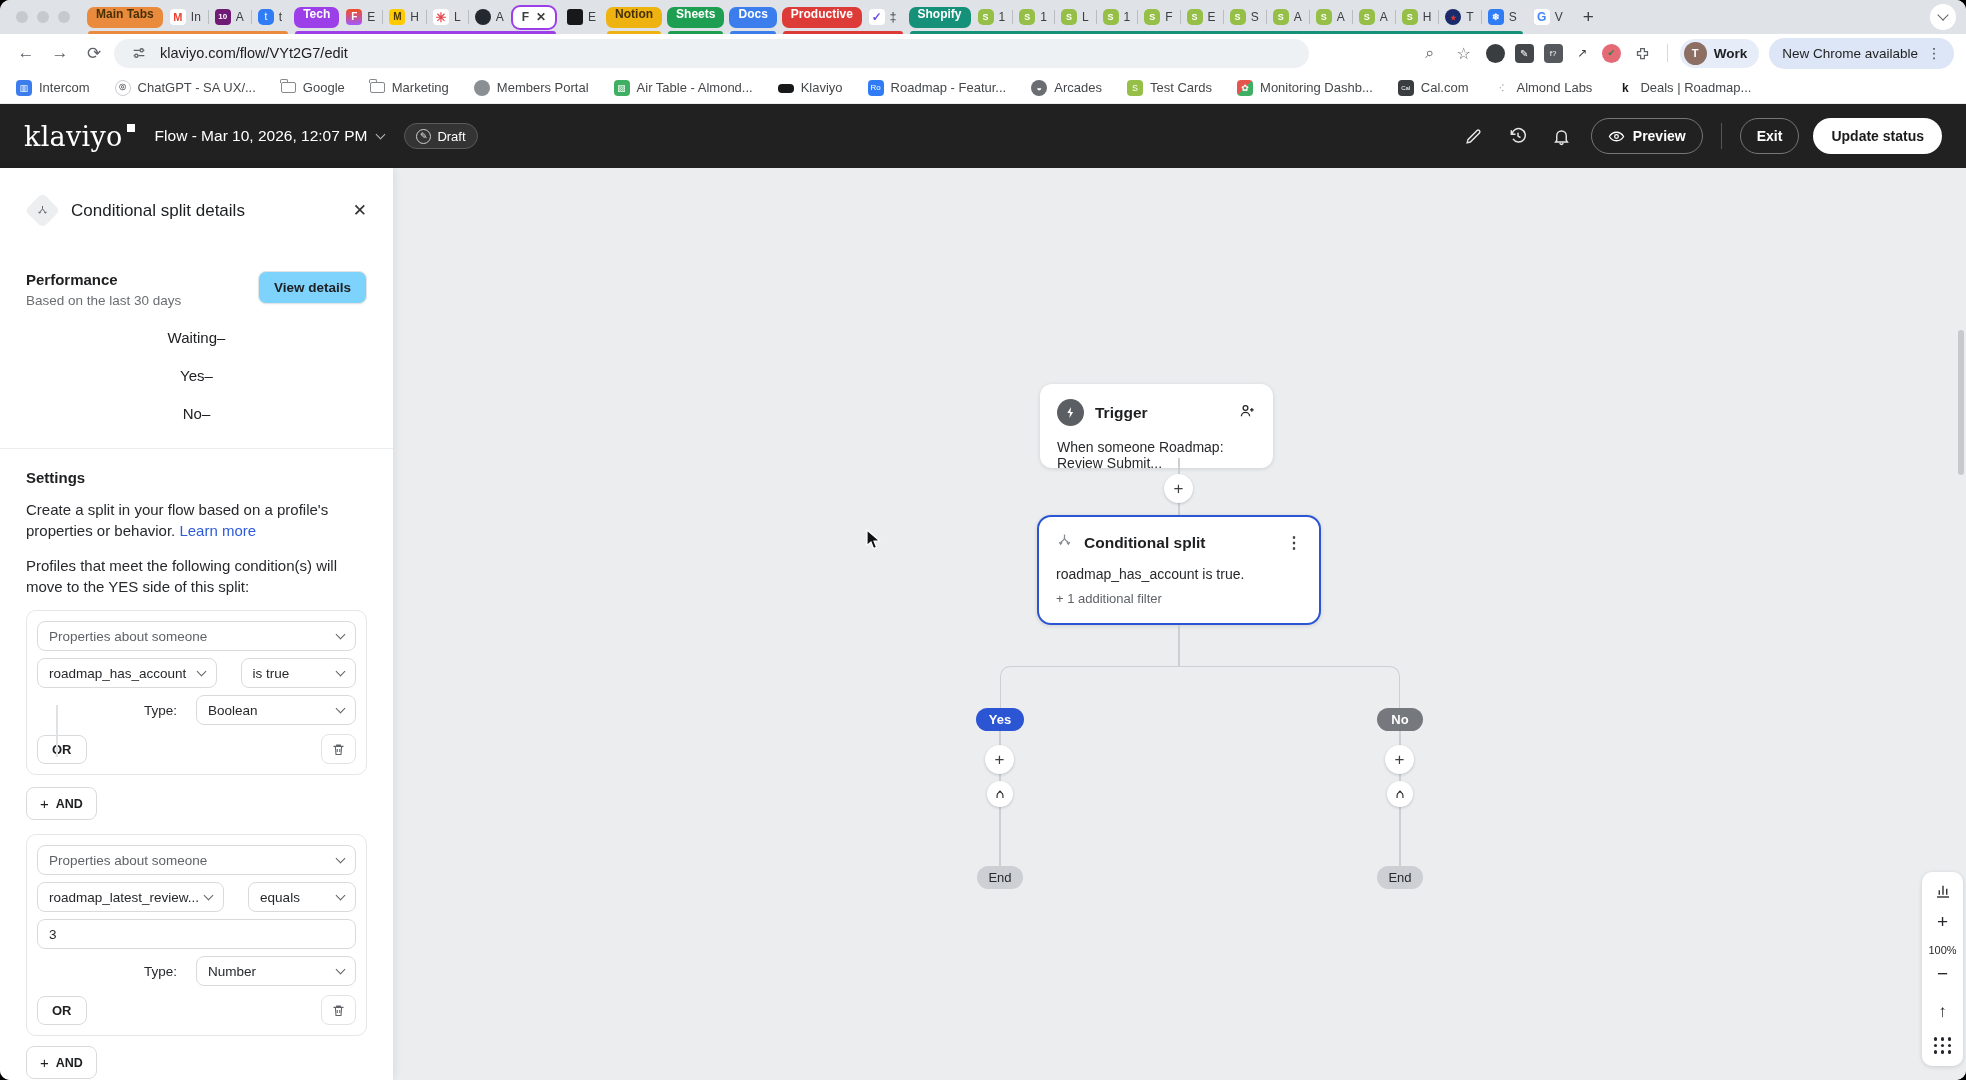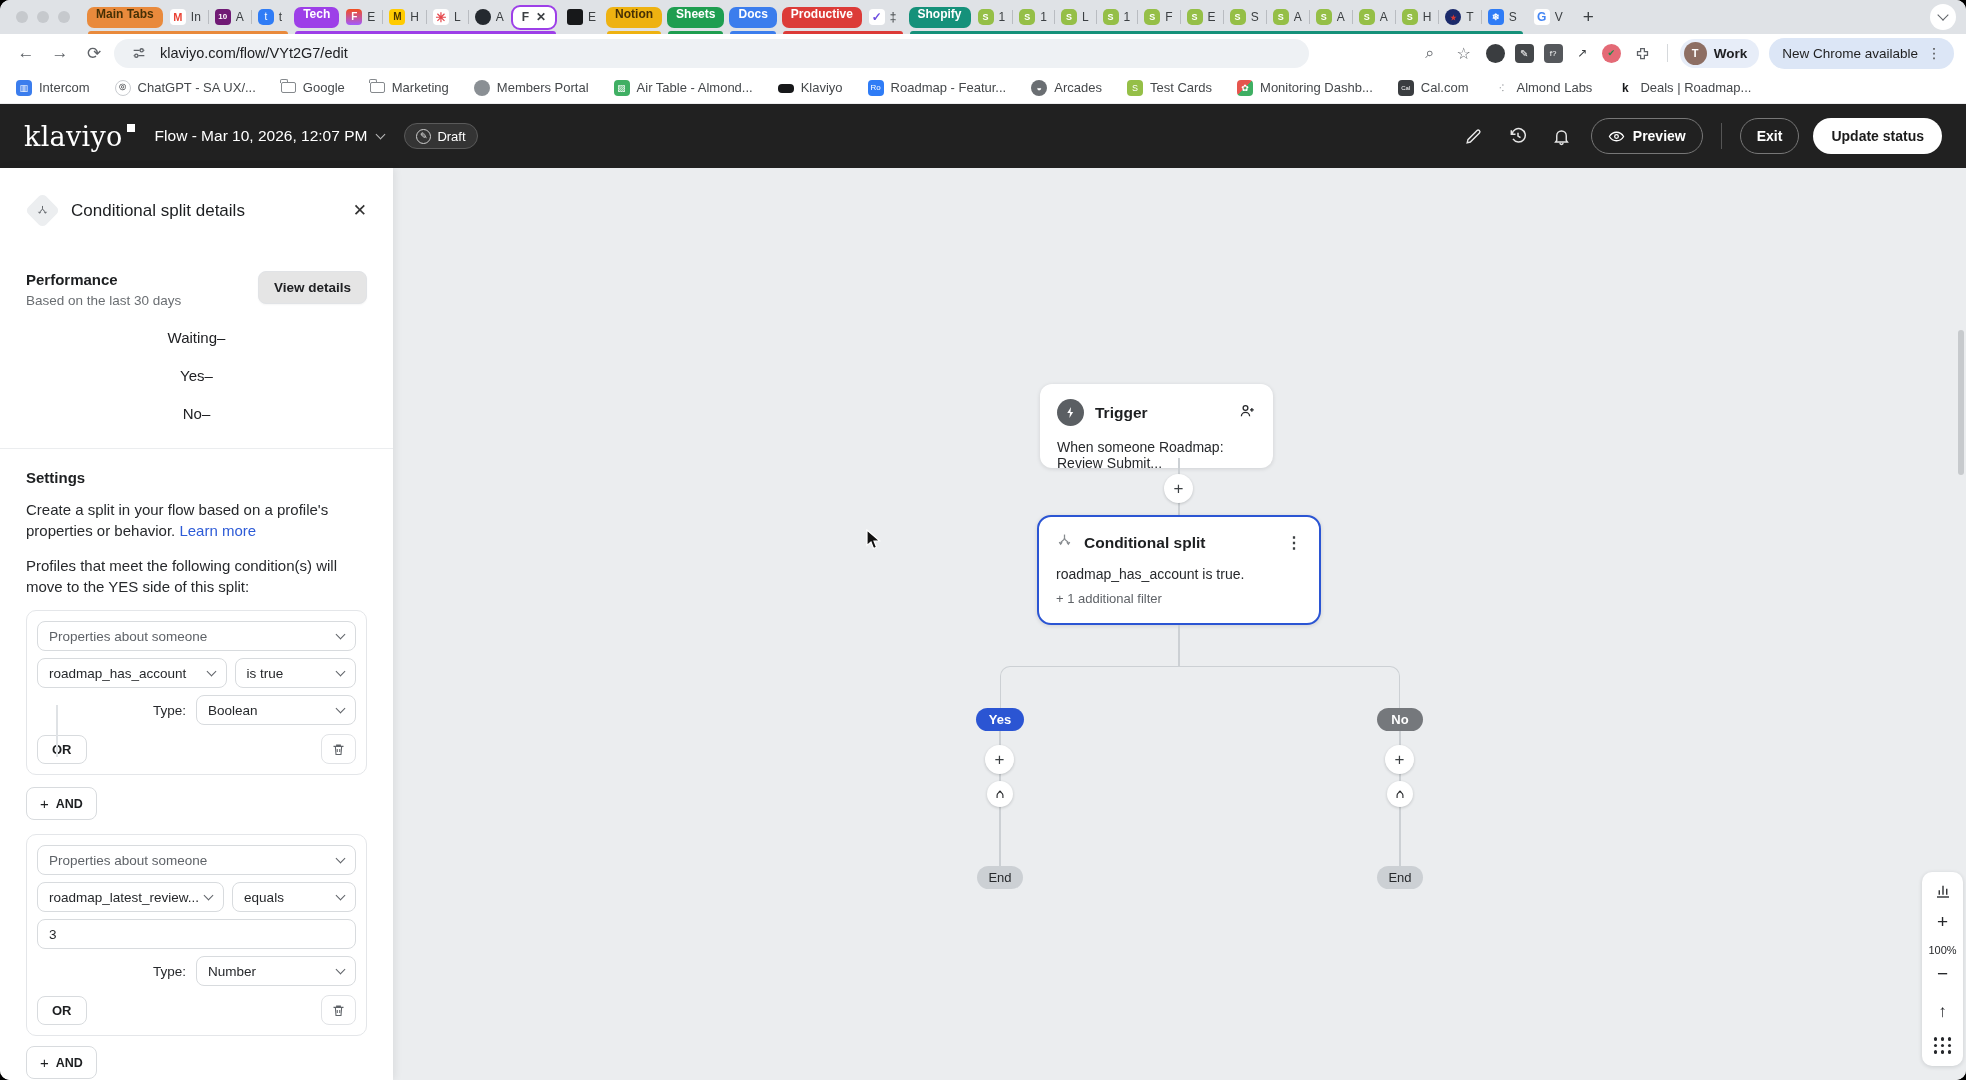--- a/index.html
+++ b/index.html
@@ -74,33 +74,33 @@
   .content{position:absolute;top:168px;left:0;right:0;bottom:0;display:flex}
   .panel{width:393px;background:#fff;position:relative;box-shadow:2px 0 8px rgba(0,0,0,.07);z-index:3;padding:30px 26px 0 26px}
   .phead{display:flex;align-items:center;gap:16px}
   .diamond{width:25px;height:25px;background:#eceef0;border-radius:5px;transform:rotate(45deg);display:flex;align-items:center;justify-content:center;margin-left:4px}
   .diamond svg{transform:rotate(-45deg)}
   .ptitle{font-size:17px;font-weight:400;color:#1d1f21}
   .pclose{margin-left:auto;font-size:17px;color:#333}
   .perf{margin-top:48px;position:relative}
   .perfh{font-size:15px;font-weight:700;color:#1d1f21}
   .perfs{font-size:13.5px;color:#6a6e72;margin-top:5px}
-  .viewdet{position:absolute;right:0;top:0;border:1px solid #e1e3e6;border-radius:8px;background:#e5e5e5;padding:8px 15px;font-size:13.5px;font-weight:600;color:#202124;box-shadow:0 1px 2px rgba(0,0,0,.04)}
+  .viewdet{position:absolute;right:0;top:0;border:1px solid #e1e3e6;border-radius:8px;background:#7dd3fc;padding:8px 15px;font-size:13.5px;font-weight:600;color:#202124;box-shadow:0 1px 2px rgba(0,0,0,.04)}
   .prow{display:flex;justify-content:center;font-size:15px;color:#202124;margin-top:21px}
   .pdash{color:#202124}
   .pdivider{height:1px;background:#ebedef;margin:26px -26px 0 -26px}
   .sheading{font-size:15px;font-weight:700;color:#1d1f21;margin-top:20px}
   .spara{font-size:15px;color:#27292c;line-height:1.42;margin-top:13px}
   .link{color:#2d5bd7}
   .cgroup{border:1px solid #e4e6e9;border-radius:10px;padding:10px;margin-top:13px;position:relative;background:#fff}
   .sel{border:1px solid #d8dbde;border-radius:8px;height:30px;display:flex;align-items:center;padding:0 11px;font-size:13.5px;color:#26282b;background:#fff;gap:6px}
   .sel .chev{margin-left:auto;width:7px;height:7px;border-width:1.5px}
   .sel.ghost{color:#5f6368}
-  .crow{display:flex;gap:8px;margin-top:7px}
-  .typerow{display:flex;align-items:center;justify-content:flex-end;gap:10px;margin-top:7px;font-size:13.5px;color:#27292c}
+  .crow{display:flex;gap:24px;margin-top:7px}
+  .typerow{display:flex;align-items:center;justify-content:flex-end;gap:19px;margin-top:7px;font-size:13.5px;color:#27292c}
   .orrow{display:flex;align-items:center;justify-content:space-between;margin-top:9px}
   .orbtn{border:1px solid #d8dbde;border-radius:8px;padding:6px 14px;font-size:13px;font-weight:700;color:#1d1f21;background:#fff}
   .trashbtn{width:35px;height:30px;border:1px solid #e1e3e6;border-radius:8px;display:flex;align-items:center;justify-content:center;background:#fff}
   .andbtn{display:inline-flex;align-items:center;gap:7px;border:1px solid #d8dbde;border-radius:8px;background:#fff;padding:7px 13px;font-size:12.5px;font-weight:700;color:#1d1f21;margin:12px 0;position:relative;z-index:1}
   .vline{position:absolute;left:56px;width:1.5px;background:#dfe2e5;z-index:0}
   .pfoot{position:absolute;bottom:0;left:0;right:0;height:64px;background:#fff;display:flex;align-items:center;justify-content:flex-end;gap:12px;padding-right:25px}
   .closebtn{border:1px solid #dcdfe2;border-radius:8px;background:#fff;padding:9px 18px;font-size:14px;font-weight:600;color:#1d1f21;box-shadow:0 1px 2px rgba(0,0,0,.05)}
   .savebtn{border:none;border-radius:8px;background:#f1f2f4;padding:9px 19px;font-size:14px;font-weight:600;color:#b7babd}
   .numin{border:1px solid #d8dbde;border-radius:8px;height:30px;width:100%;padding:0 11px;font-size:13.5px;color:#26282b;margin-top:7px;font-family:"Liberation Sans",sans-serif}
 

